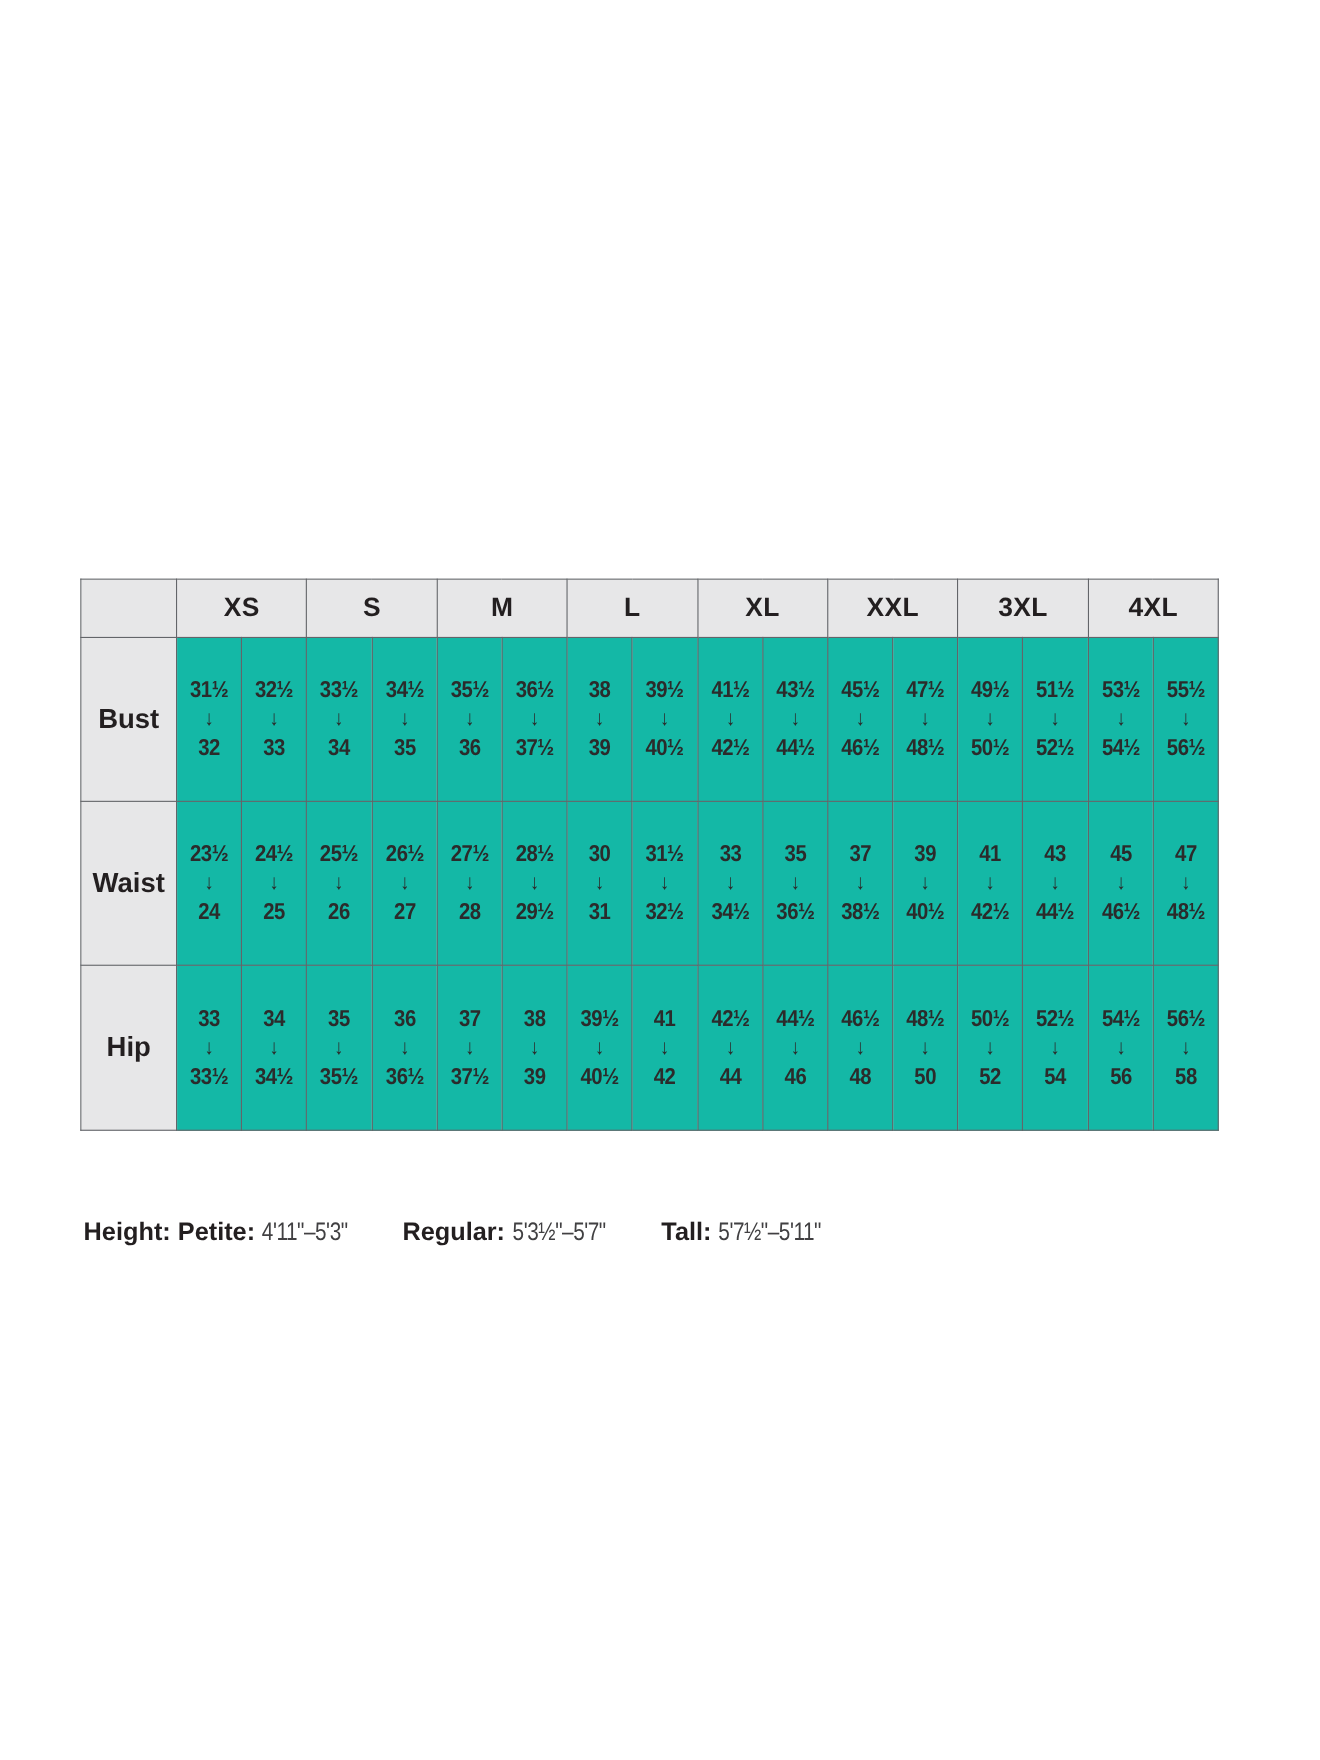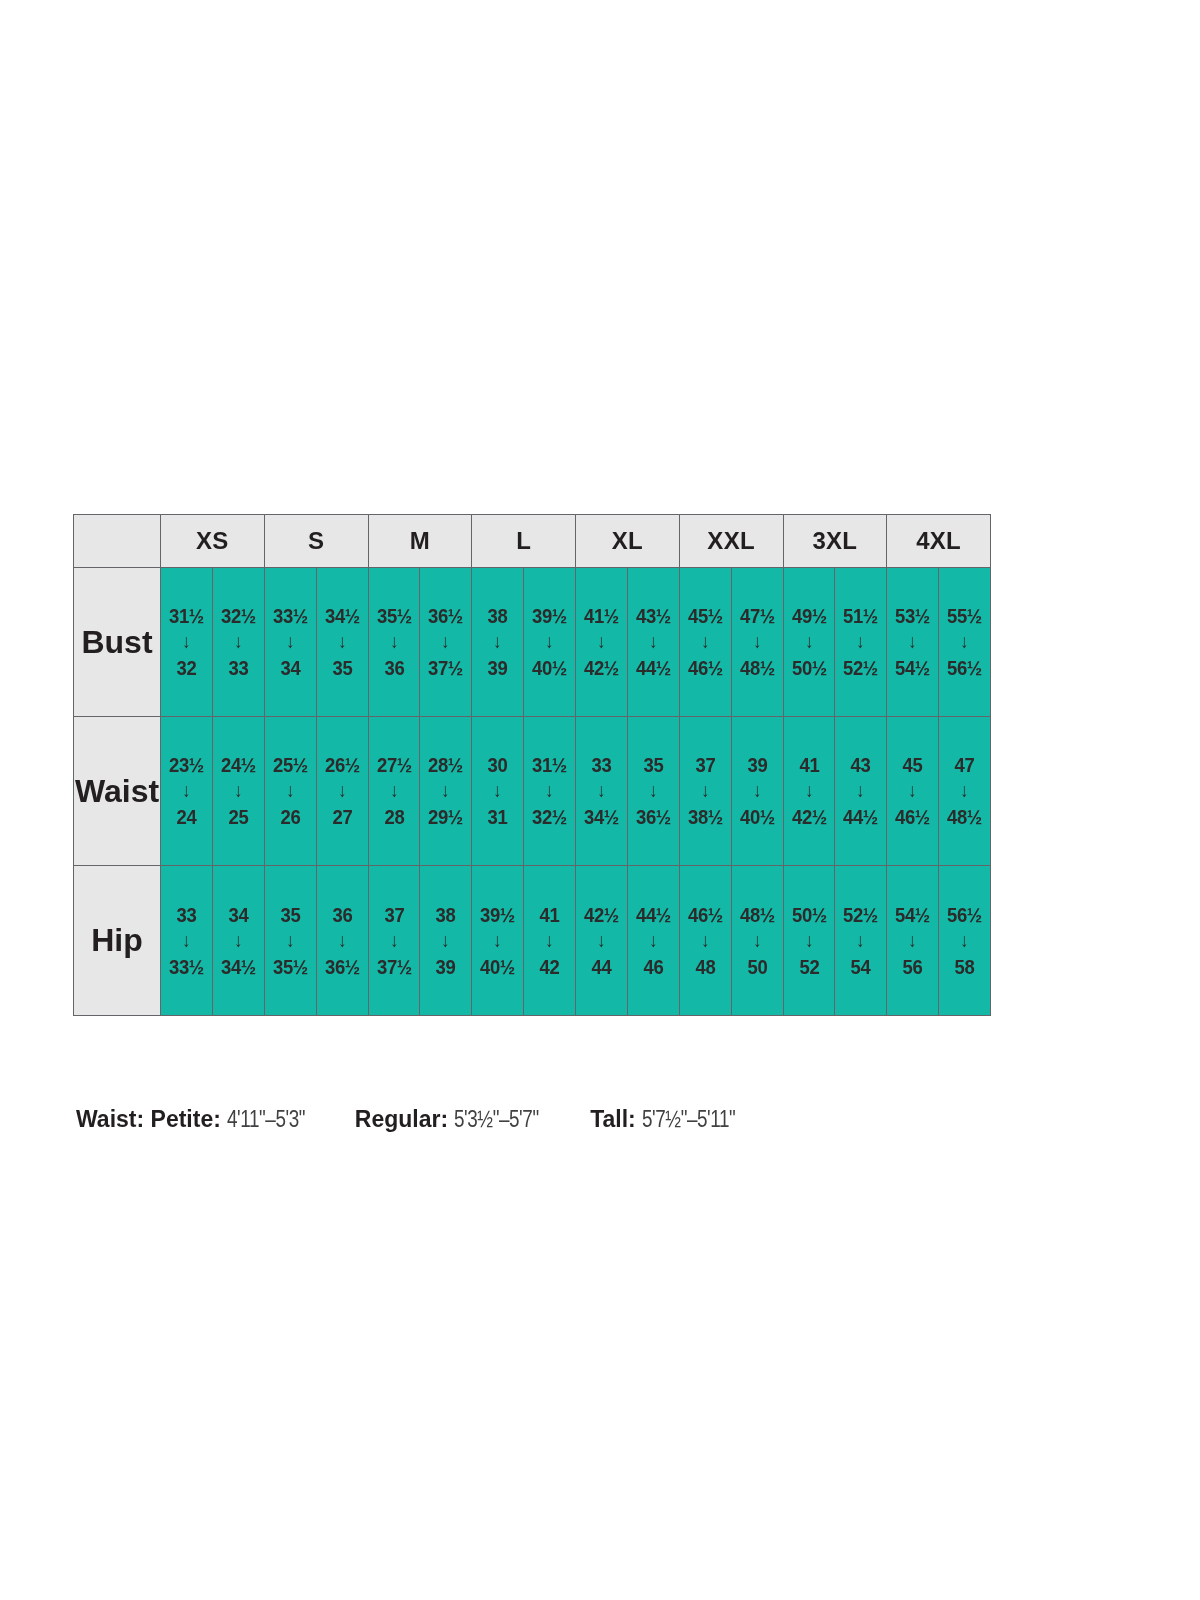--- a/index.html
+++ b/index.html
@@ -12,38 +12,38 @@
   }
   .page { position:absolute; left:0; top:0; width:1200px; height:1600px; background:#fff; }
 
   .chart-title {
     position:absolute; left:73px; top:444px;
     font-size:28px; font-weight:bold; letter-spacing:-0.3px;
     color:#231f20; white-space:nowrap;
   }
 
   table.size-chart {
-    position:absolute; left:73px; top:514px;
-    width:918px; border-collapse:collapse; table-layout:fixed;
+    position:absolute; left:73px; top:526px;
+    width:1035px; border-collapse:collapse; table-layout:fixed;
   }
   .size-chart th, .size-chart td {
     border:1.5px solid #636569; padding:0; text-align:center; vertical-align:middle;
   }
   .size-chart col.label-col { width:87px; }
 
   tr.alpha-row { height:53px; }
   tr.alpha-row th { background:#e7e7e8; font-size:24px; font-weight:bold; letter-spacing:0.3px; }
   tr.alpha-row th.corner { background:#e7e7e8; }
 
   tr.size-row { height:76px; }
   tr.size-row th { background:#e7e7e8; font-size:24px; font-weight:bold; }
 
   tr.meas-row { height:149px; }
   tr.meas-row:last-child { height:150px; }
-  tr.meas-row th.row-label { background:#e7e7e8; font-size:32px; font-weight:bold; }
+  tr.meas-row th.row-label { background:#e7e7e8; font-size:25px; font-weight:bold; }
   tr.meas-row td { background:#14b8a6; }
 
   .stack {
     display:flex; flex-direction:column; align-items:center; justify-content:center;
     gap:3px; transform:scaleX(0.88);
   }
   .mv { font-size:21px; font-weight:bold; letter-spacing:-0.5px; line-height:26px; color:#2b2b2b; white-space:nowrap; }
   .arr { font-size:19px; font-weight:bold; line-height:20px; color:#2b2b2b; }
 
   .height-note {
@@ -439,21 +439,21 @@
               <span class="mv">56½</span>
               <span class="arr">↓</span>
               <span class="mv">58</span>
             </div>
           </td>
       </tr>
     </tbody>
   </table>
 
   <div class="height-note">
-    <span class="b">Waist:</span>
+    <span class="b">Height:</span>
     <span class="b">Petite:</span>
     <span class="rv">4'11"–5'3"</span>
     <span class="b seg">Regular:</span>
     <span class="rv">5'3½"–5'7"</span>
     <span class="b seg">Tall:</span>
     <span class="rv">5'7½"–5'11"</span>
   </div>
 
 </div>
 

